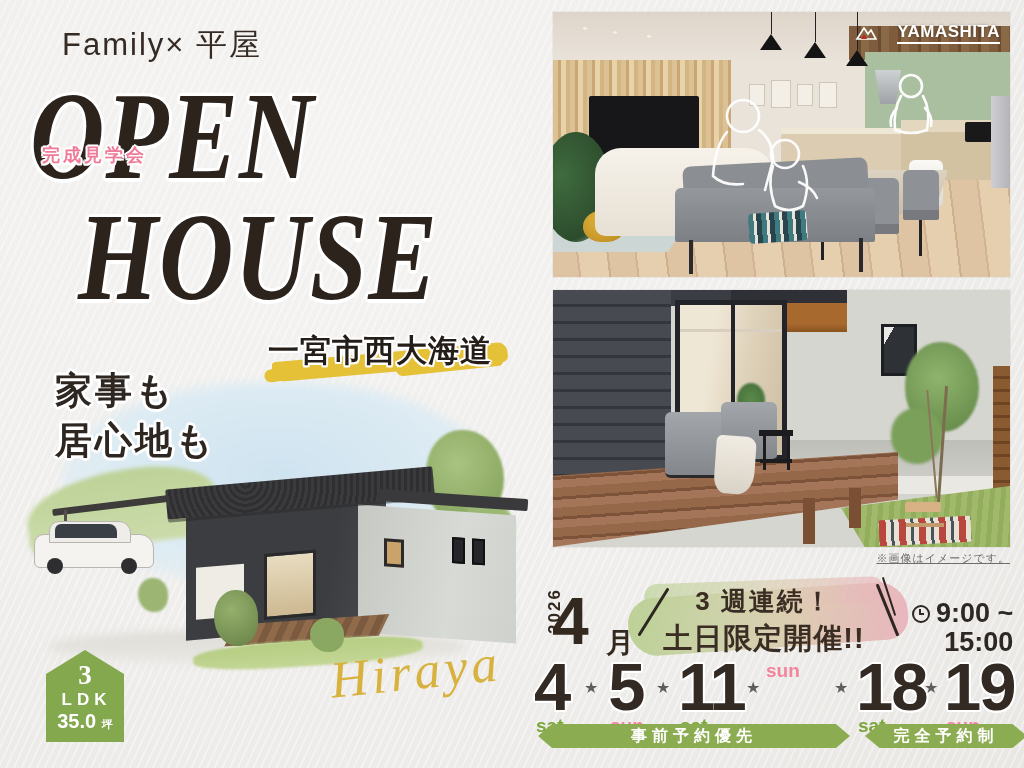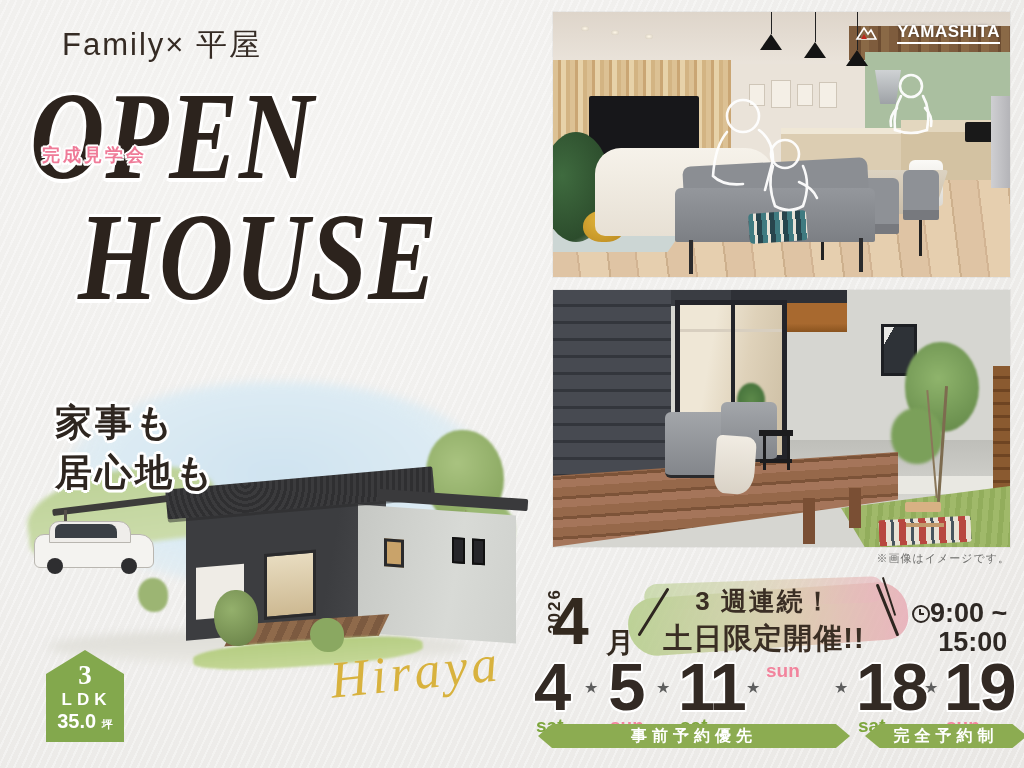--- a/index.html
+++ b/index.html
@@ -20,21 +20,21 @@
   .family { left:62px; top:24px; font-size:31px; color:#352b24; letter-spacing:2px; }
   .title { left:30px; top:76px; width:480px; font-family:"Liberation Serif", serif; font-style:italic; font-weight:bold; color:#2c231d; line-height:.96; transform:scaleY(1.22); transform-origin:top left; }
   .title .t1 { font-size:103px; letter-spacing:1px; }
   .title .t2 { font-size:103px; letter-spacing:1px; margin-left:48px; }
   .event-badge { left:42px; top:143px; font-size:18px; font-weight:bold; color:#ef7b98; letter-spacing:3px; z-index:5; }
   .loc-wrap { left:268px; top:330px; z-index:4; }
   .loc-swipe { position:absolute; left:4px; top:22px; width:236px; height:20px; background:#e4c136; border-radius:4px 10px 6px 12px; transform:rotate(-5deg); }
   .loc-swipe2 { position:absolute; left:-4px; top:34px; width:90px; height:13px; background:#e4c136; border-radius:8px; transform:rotate(-8deg); }
   .loc-swipe3 { position:absolute; left:128px; top:28px; width:108px; height:13px; background:#e4c136; border-radius:8px; transform:rotate(-6deg); }
   .loc-text { position:relative; font-size:31px; font-weight:bold; color:#241d18; letter-spacing:1px; }
-  .catch { left:55px; top:366px; font-size:37px; font-weight:bold; color:#2e2620; line-height:50px; letter-spacing:3px; z-index:4;margin-top:32px; }
+  .catch { left:55px; top:366px; font-size:37px; font-weight:bold; color:#2e2620; line-height:50px; letter-spacing:3px; z-index:4; }
 
   
   .illus { left:18px; top:382px; width:510px; height:290px; }
   .wash-sky { position:absolute; left:45px; top:0; width:430px; height:205px; border-radius:48%; background:radial-gradient(ellipse at 50% 45%, #cfe3f0 0%, #dcebf3 55%, rgba(236,240,242,0)); filter:blur(5px); }
   .wash-hill { position:absolute; left:8px; top:88px; width:190px; height:75px; background:linear-gradient(#bdd297,#ccdcab); border-radius:60% 40% 10px 10px; transform:rotate(-7deg); filter:blur(2px); }
   .tree-big { position:absolute; border-radius:46% 54% 50% 50%; background:#8fae66; }
   .tree-big.b1 { left:408px; top:48px; width:78px; height:95px; background:radial-gradient(circle at 40% 35%, #a9c380, #7e9d55); filter:blur(1px);}
   .tree-big.b2 { left:442px; top:118px; width:55px; height:60px; background:#9ab873; filter:blur(1.5px);}
   .tree-trunk { position:absolute; left:444px; top:128px; width:4px; height:60px; background:#7e6a4c; transform:rotate(6deg); }
   .carport-roof { position:absolute; left:34px; top:118px; width:150px; height:7px; background:#3d3c3a; transform:rotate(-7deg); border-radius:2px; }
@@ -123,37 +123,37 @@
   .deck-post { width:12px; background:#7a4f34; }
   .lawn2 { left:288px; top:196px; width:169px; height:61px; background:repeating-linear-gradient(95deg,#a0b96a 0 6px,#92ad5c 6px 11px); clip-path:polygon(0 36%,100% 0,100% 100%,14% 100%); }
   .tree2-f { border-radius:48% 52% 50% 50%; position:absolute; }
   .rug2 { left:326px; top:228px; width:92px; height:26px; background:repeating-linear-gradient(90deg,#b8473f 0 7px,#e8e2d5 7px 12px,#48555e 12px 15px,#e8e2d5 15px 20px); transform:rotate(-3deg); border-radius:2px; }
   .stool { left:352px; top:212px; width:36px; height:10px; background:#d8b184; border-radius:2px; box-shadow:6px 18px 0 -3px #c29a6c, -2px 18px 0 -3px #c29a6c; }
   .ochair { position:absolute; background:linear-gradient(#a3a6aa,#83868b); border-radius:6px; border-bottom:3px solid #2a2a2c; }
   .blanket { left:162px; top:146px; width:40px; height:58px; background:linear-gradient(#f1ece3,#d9d2c6); border-radius:6px 10px 40% 30%; transform:rotate(4deg); }
   .sidetab { left:206px; top:140px; width:34px; height:6px; background:#1c1c1e; box-shadow:0 28px 0 -1px #1c1c1e, -14px 30px 0 -2px rgba(0,0,0,0); }
   .sidetab:after { content:""; position:absolute; left:4px; top:6px; width:3px; height:34px; background:#1c1c1e; box-shadow:24px 0 0 #1c1c1e; }
   .fence { left:440px; top:76px; width:17px; height:150px; background:repeating-linear-gradient(#8a5a30 0 10px,#6e4422 10px 13px); }
-  .caption { left:553px; top:551px; width:457px; text-align:right; font-size:11px; color:#6d6d6b; letter-spacing:1px; }
+  .caption { left:553px; top:551px; width:457px; text-align:right; font-size:11px; color:#6d6d6b; letter-spacing:1px;text-decoration:underline; }
 
   
   .year { left:532px; top:601px; font-size:17px; font-weight:bold; color:#33291f; transform:rotate(-90deg); transform-origin:center; letter-spacing:2px; }
   .month { left:552px; top:588px; font-size:66px; font-weight:bold; color:#33291f; line-height:1; }
   .month-suffix { left:606px; top:624px; font-size:28px; font-weight:bold; color:#33291f; }
   .brush { left:628px; top:590px; width:280px; height:58px; border-radius:26px 30px 22px 30px; background:linear-gradient(95deg,#b7cf8e 0%,#ccd0a4 35%,#dcc9ad 60%,#e9b0ba 100%); opacity:.9; transform:rotate(-4deg); }
   .brush:before { content:""; position:absolute; left:18px; top:-10px; width:240px; height:26px; background:inherit; border-radius:20px; transform:rotate(2deg); opacity:.7; }
   .promo { left:628px; top:584px; width:272px; text-align:center; color:#3a2e24; font-weight:bold; z-index:3; }
   .promo .p1 { font-size:26px; letter-spacing:2px; }
   .promo .p2 { font-size:29px; letter-spacing:1px; }
   .slash { position:absolute; width:3px; height:56px; background:#2e2620; border-radius:3px; z-index:4; }
   .slash.l { left:652px; top:584px; transform:rotate(32deg); }
   .slash.r { left:886px; top:582px; transform:rotate(-22deg); }
   .slash.r:before { content:""; position:absolute; left:7px; top:-4px; width:2px; height:40px; background:#2e2620; transform:rotate(4deg); }
   .timebox { left:912px; top:598px; color:#2e2824; font-weight:bold; z-index:3; }
-  .timebox .t1 { font-size:27px; display:flex; align-items:center; }
+  .timebox .t1 { font-size:27px; display:flex; align-items:center; gap:6px; }
   .timebox .t2 { font-size:27px; text-align:right; margin-top:-2px; }
   .clock { width:18px; height:18px; border:2.5px solid #2e2824; border-radius:50%; position:relative; display:inline-block; }
   .clock:before { content:""; position:absolute; left:5px; top:2px; width:2px; height:6px; background:#2e2824; }
   .clock:after { content:""; position:absolute; left:5px; top:6px; width:5px; height:2px; background:#2e2824; }
 
   .dates { left:532px; top:660px; width:482px; height:62px; }
   .datecell { position:absolute; text-align:center; }
   .datecell .num { font-size:67px; font-weight:bold; color:#332a24; line-height:.82; letter-spacing:-2px; }
   .datecell .dow { font-size:19px; font-weight:bold; line-height:1.2; text-align:left; margin-left:2px; }
   .dow.sat { color:#7da63d; } .dow.sun { color:#f2849d; }
@@ -168,20 +168,26 @@
 <div id="poster">
 
   <div class="abs family">Family× 平屋</div>
 
   <div class="abs title">
     <div class="t1 ow3">OPEN</div>
     <div class="t2 ow3">HOUSE</div>
   </div>
   <div class="abs event-badge ow2">完成見学会</div>
 
+  <div class="abs loc-wrap">
+    <div class="loc-swipe"></div>
+    <div class="loc-swipe2"></div>
+    <div class="loc-swipe3"></div>
+    <div class="loc-text ow2">一宮市西大海道</div>
+  </div>
 
   <div class="abs catch">
     <div class="ow3">家事も</div>
     <div class="ow3">居心地も</div>
   </div>
 
   <div class="abs illus">
     <div class="wash-sky"></div>
     <div class="wash-hill"></div>
     <div class="tree-big b1"></div>

